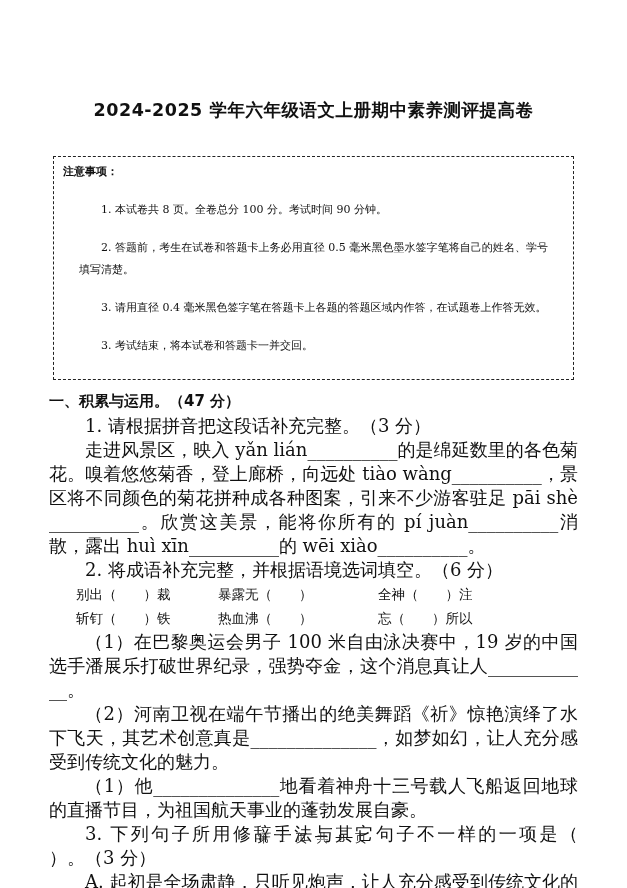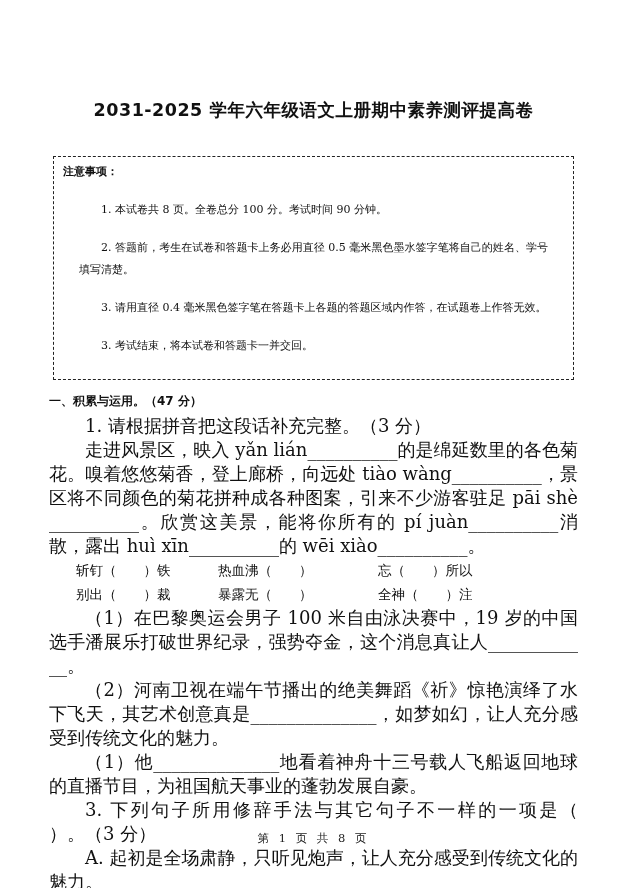--- a/index.html
+++ b/index.html
@@ -46,21 +46,21 @@
     font-weight:bold;
     line-height:26px;
     text-indent:2em;
     text-align:justify;
     word-break:break-all;
     letter-spacing:0.4px;
   }
   .sec{
     margin:0;
     font-family:"DejaVu Sans","Liberation Sans",sans-serif;
-    font-size:12px;
+    font-size:15px;
     font-weight:bold;
     line-height:26px;
   }
   .q{
     margin:0;
     font-size:18px;
     line-height:24px;
     text-align:justify;
     word-break:break-all;
   }
@@ -82,46 +82,47 @@
     font-size:11.5px;
     letter-spacing:3px;
     color:#222222;
   }
 </style>
 </head>
 <body>
 
 <div class="page">
 
-  <h1 class="title">2031-2025 学年六年级语文上册期中素养测评提高卷</h1>
+  <h1 class="title">2024-2025 学年六年级语文上册期中素养测评提高卷</h1>
 
   <div class="notice">
     <p class="notice-head">注意事项：</p>
     <p class="notice-item">1. 本试卷共 8 页。全卷总分 100 分。考试时间 90 分钟。</p>
     <p class="notice-item">2. 答题前，考生在试卷和答题卡上务必用直径 0.5 毫米黑色墨水签字笔将自己的姓名、学号填写清楚。</p>
     <p class="notice-item">3. 请用直径 0.4 毫米黑色签字笔在答题卡上各题的答题区域内作答，在试题卷上作答无效。</p>
     <p class="notice-item">3. 考试结束，将本试卷和答题卡一并交回。</p>
   </div>
 
 
   <h2 class="sec">一、积累与运用。（47 分）</h2>
 
   <p class="q lead">1. 请根据拼音把这段话补充完整。（3 分）</p>
   <p class="q lead">走进风景区，映入 yǎn lián__________的是绵延数里的各色菊花。嗅着悠悠菊香，登上廊桥，向远处 tiào wàng__________，景区将不同颜色的菊花拼种成各种图案，引来不少游客驻足 pāi shè__________。欣赏这美景，能将你所有的 pí juàn__________消散，露出 huì xīn__________的 wēi xiào__________。</p>
 
+  <p class="q lead">2. 将成语补充完整，并根据语境选词填空。（6 分）</p>
 
+  <div class="idiom-row">
+    <span class="c1">别出（　　）裁</span>
+    <span class="c2">暴露无（　　）</span>
+    <span class="c3">全神（　　）注</span>
+  </div>
   <div class="idiom-row">
     <span class="c1">斩钉（　　）铁</span>
     <span class="c2">热血沸（　　）</span>
     <span class="c3">忘（　　）所以</span>
-  </div>
-  <div class="idiom-row">
-    <span class="c1">别出（　　）裁</span>
-    <span class="c2">暴露无（　　）</span>
-    <span class="c3">全神（　　）注</span>
   </div>
 
   <p class="q lead">（1）在巴黎奥运会男子 100 米自由泳决赛中，19 岁的中国选手潘展乐打破世界纪录，强势夺金，这个消息真让人____________。</p>
   <p class="q lead">（2）河南卫视在端午节播出的绝美舞蹈《祈》惊艳演绎了水下飞天，其艺术创意真是______________，如梦如幻，让人充分感受到传统文化的魅力。</p>
   <p class="q lead">（1）他______________地看着神舟十三号载人飞船返回地球的直播节目，为祖国航天事业的蓬勃发展自豪。</p>
 
   <p class="q lead">3. 下列句子所用修辞手法与其它句子不一样的一项是（　　）。（3 分）</p>
   <p class="q lead">A. 起初是全场肃静，只听见炮声，让人充分感受到传统文化的魅力。</p>
 
   <div class="footer">第 1 页 共 8 页</div>

